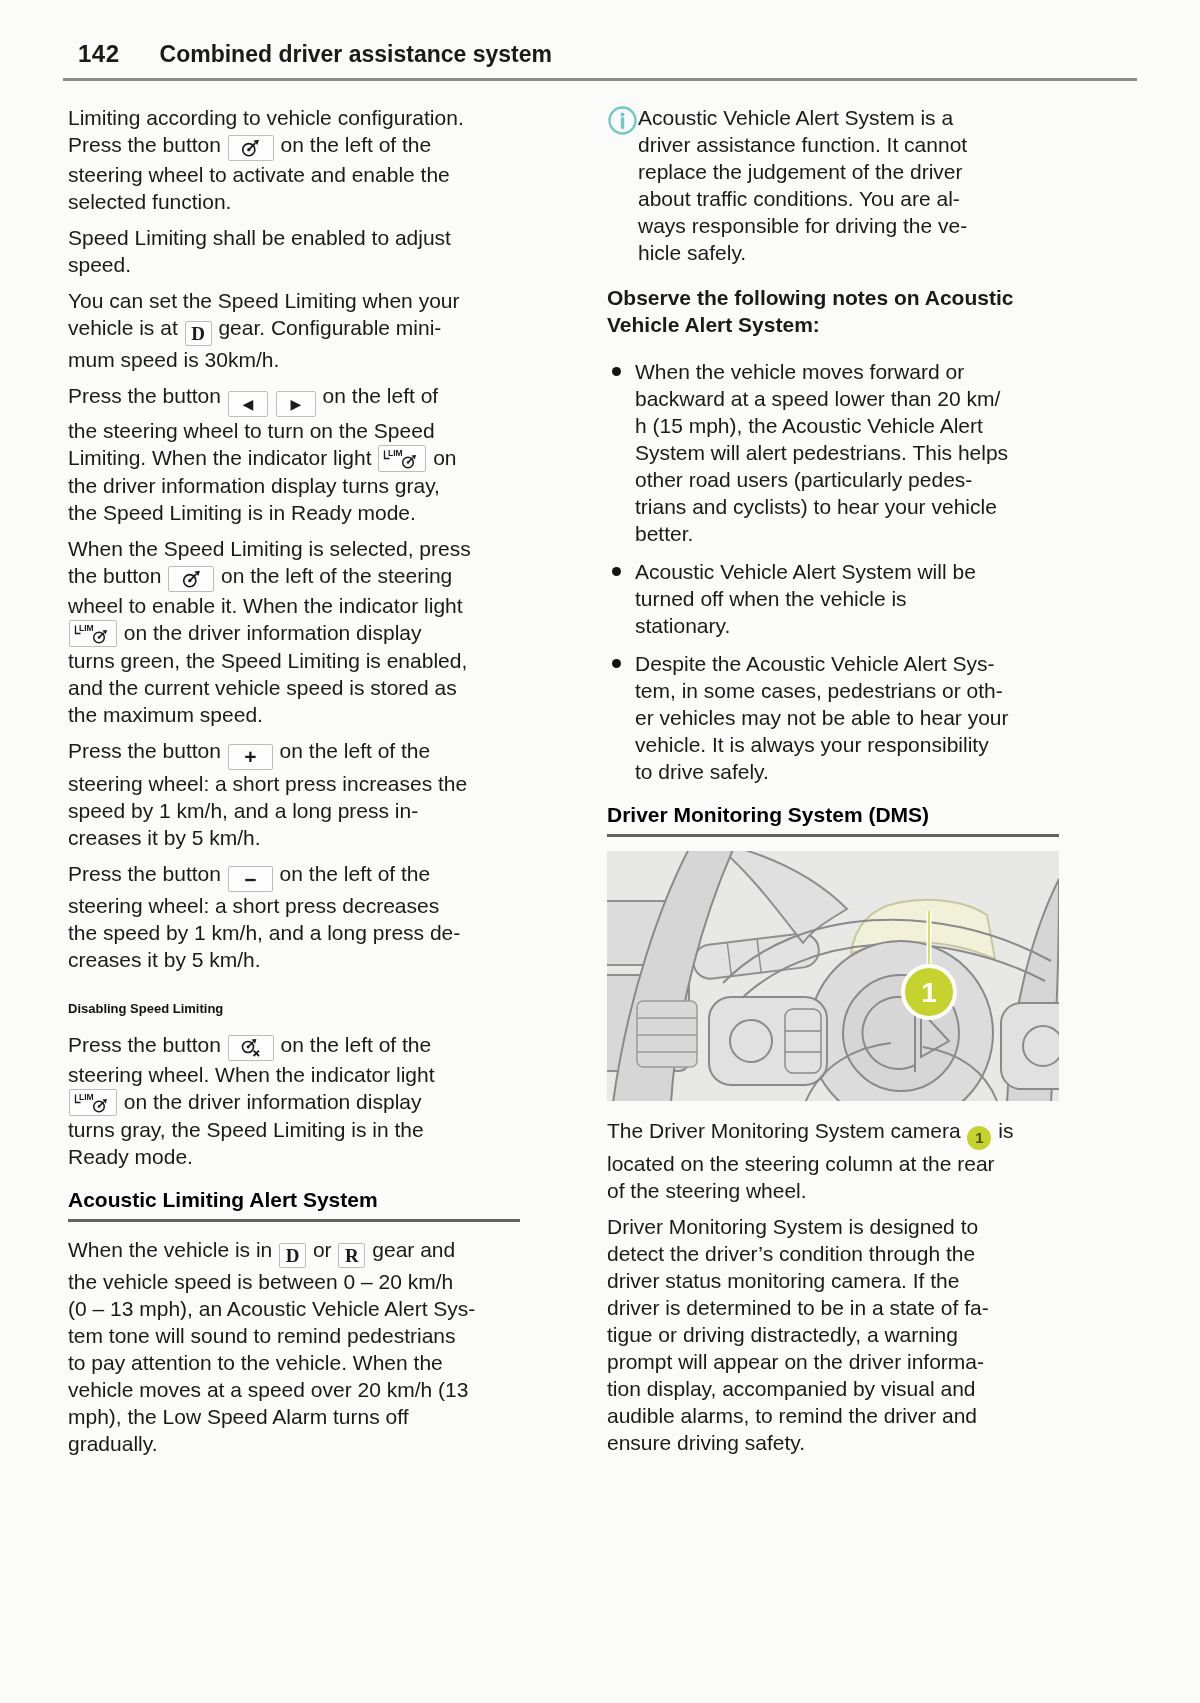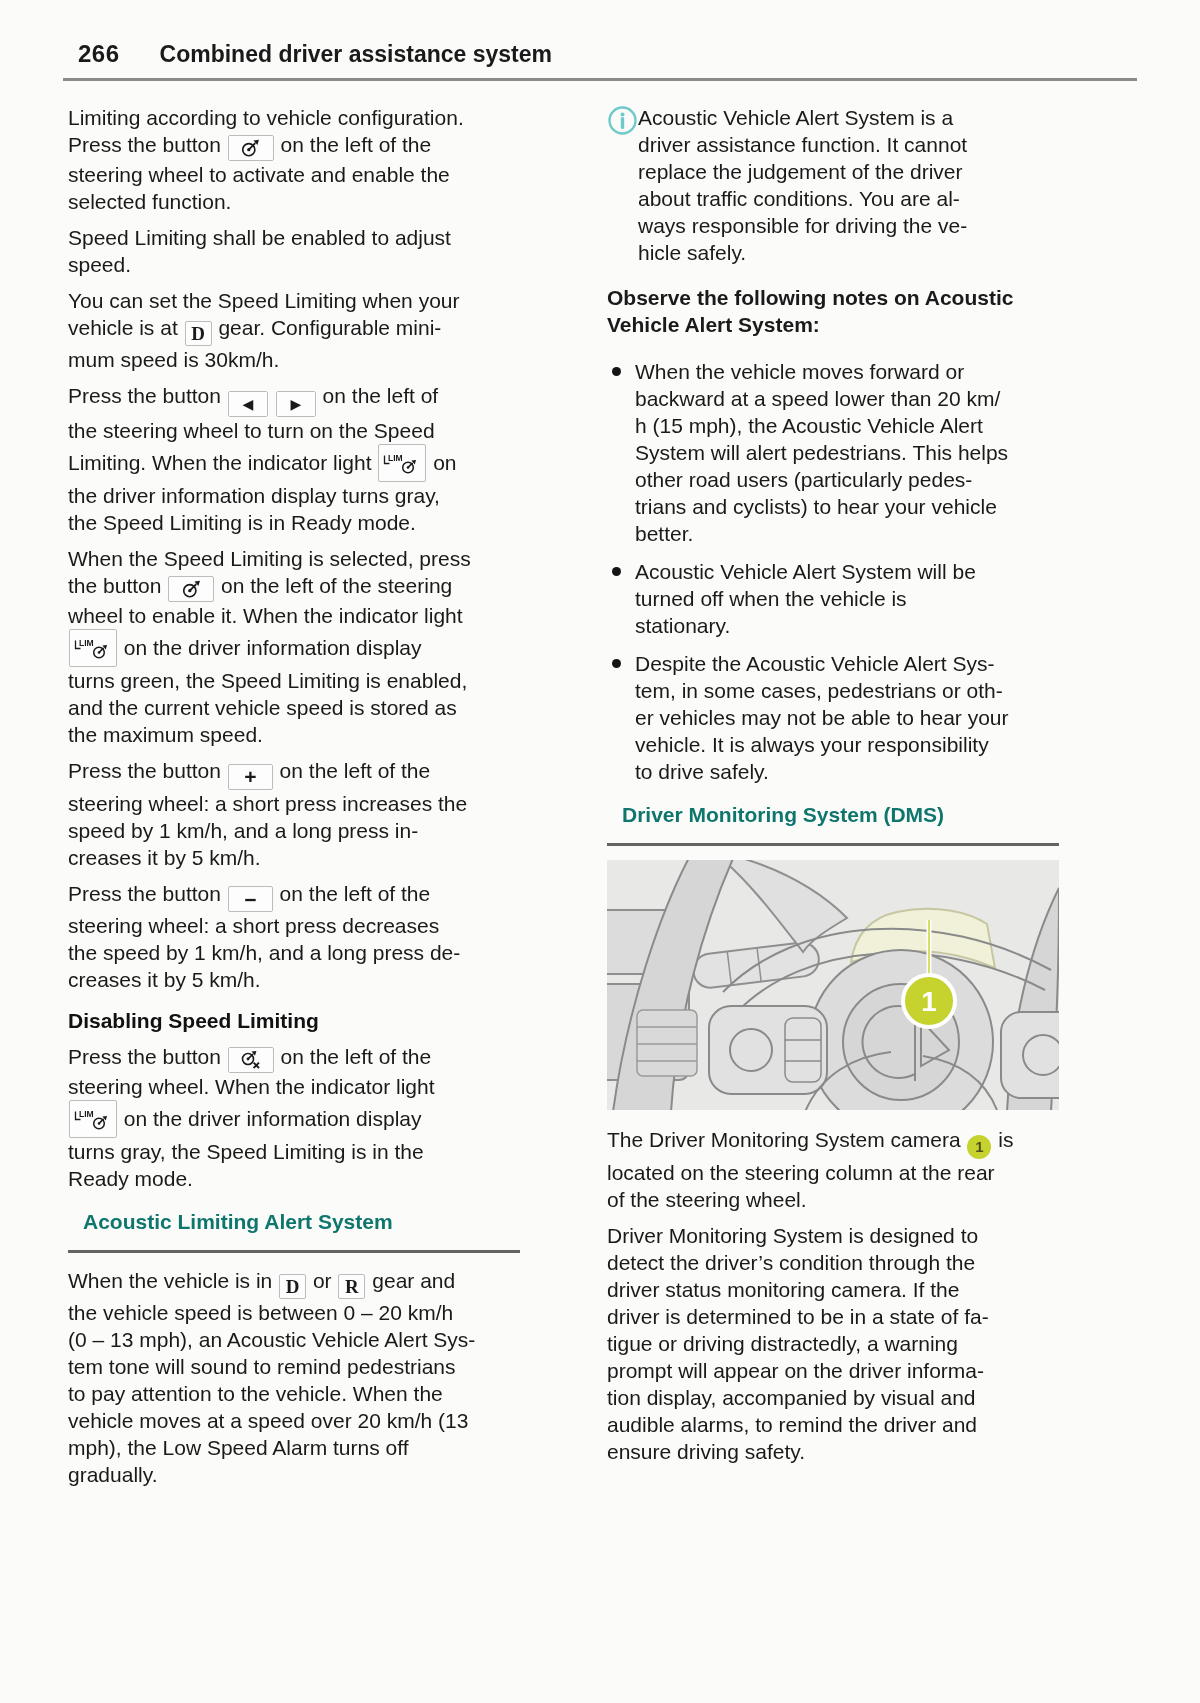--- a/index.html
+++ b/index.html
@@ -13,23 +13,23 @@
   .pg-header{position:absolute;left:78px;top:40px;white-space:nowrap;}
   .pg-num{font-weight:bold;font-size:24px;letter-spacing:.5px;}
   .pg-title{font-weight:bold;font-size:23px;margin-left:40px;}
   .header-rule{position:absolute;left:63px;width:1074px;top:78px;height:3px;background:#8b8b8b;}
   
   .col{position:absolute;top:104px;width:452px;font-size:21px;line-height:27px;}
   .col.left{left:68px;}
   .col.right{left:607px;}
   p.para{margin:0 0 9px 0;white-space:nowrap;}
   p.para.bold{font-weight:bold;margin-bottom:20px;}
-  h3.subheading{font-size:21px;margin:14px 0 9px 0;color:#111;}
+  h3.subheading{font-size:13px;margin:22px 0 9px 0;color:#111;}
   .section-wrap{margin-top:16px;}
-  h2.section{font-size:21px;color:#0f766e;margin:15px;}
+  h2.section{font-size:21px;color:#000000;margin:0;}
   .sec-rule{height:3px;background:#646464;margin:6px 0 14px 0;}
   
   .note{display:flex;margin:0 0 18px 0;}
   .note-icon{flex:0 0 31px;height:31px;margin-top:1px;}
   .note-text{white-space:nowrap;}
   
   ul.bullets{list-style:none;margin:0 0 8px 0;padding:0;}
   ul.bullets li{position:relative;padding-left:28px;margin-bottom:11px;white-space:nowrap;}
   ul.bullets li::before{content:"";position:absolute;left:5px;top:9px;width:9px;height:9px;border-radius:50%;background:#141414;}
   
@@ -37,40 +37,40 @@
     display:inline-flex;align-items:center;justify-content:center;
     min-width:46px;height:26px;box-sizing:border-box;
     border:1.5px solid #bcbcbc;background:#fdfdfd;border-radius:2px;
     vertical-align:-6px;margin:0 1px;
   }
   .kbox.narrow{min-width:40px;}
   .kbox.narrow + .kbox.narrow{margin-left:7px;}
   .kbox.sign{min-width:45px;font-weight:bold;font-size:21px;line-height:1;}
   .kbox.serif{min-width:27px;height:25px;vertical-align:-5px;
     font-family:"Liberation Serif", serif;font-weight:bold;font-size:19px;}
-  .kbox.lim{min-width:48px;height:38px;align-items:center;}
+  .kbox.lim{min-width:48px;height:27px;align-items:center;}
   .arrow-glyph{font-family:"DejaVu Sans", sans-serif;font-size:14px;line-height:1;}
   
   .inline-callout{
     display:inline-flex;align-items:center;justify-content:center;
     width:24px;height:24px;border-radius:50%;
     background:#c6d32e;color:#50501e;font-weight:bold;font-size:15px;
     vertical-align:-5px;margin:0 1px;
   }
   
   .figure{margin:10px 0 16px 0;}
   .figure svg{display:block;}
 </style>
 </head>
 <body>
 
 <div class="page">
 
   <header class="pg-header">
-    <span class="pg-num">266</span><span class="pg-title">Combined driver assistance system</span>
+    <span class="pg-num">142</span><span class="pg-title">Combined driver assistance system</span>
   </header>
   <div class="header-rule"></div>
 
   <main>
     <section id="left-col" class="col left">
         <p class="para">Limiting according to vehicle configuration.<br>Press the button <span class="kbox">
             <svg width="21" height="20" viewBox="0 0 21.5 20">
               <circle cx="9" cy="11.7" r="6.2" fill="none" stroke="#1a1a1a" stroke-width="1.7"></circle>
               <circle cx="9" cy="11.7" r="1.7" fill="#1a1a1a"></circle>
               <line x1="9" y1="11.7" x2="15.6" y2="5.1" stroke="#1a1a1a" stroke-width="1.9"></line>

